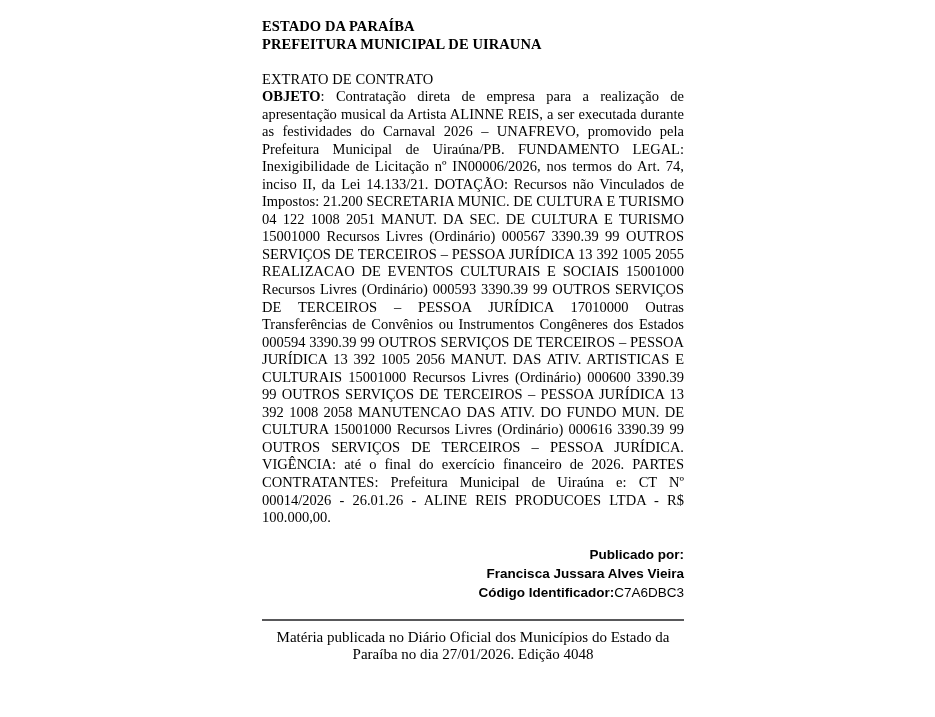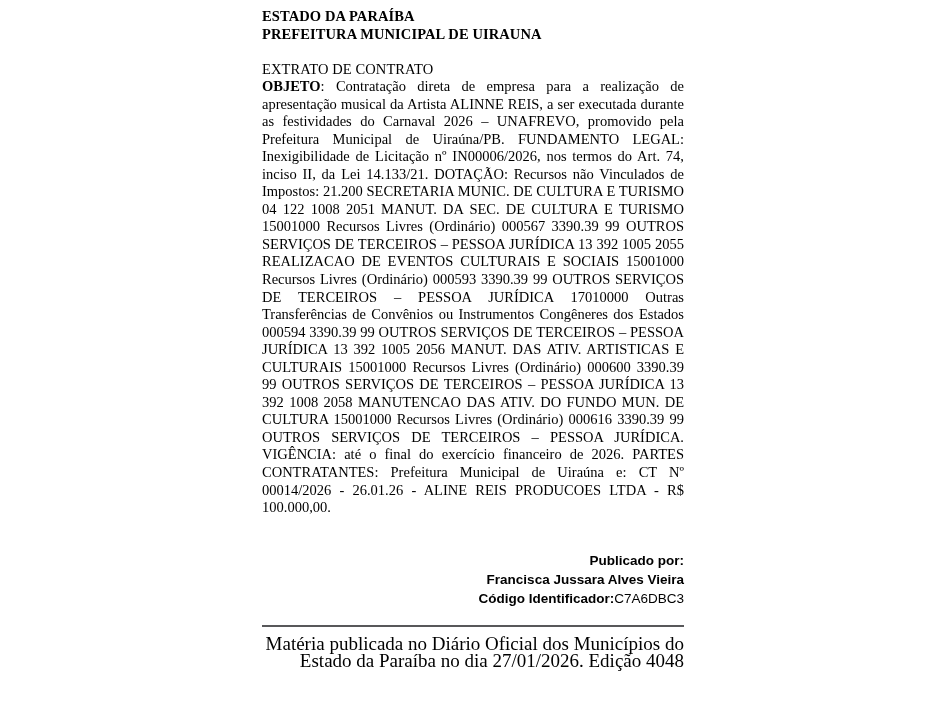--- a/index.html
+++ b/index.html
@@ -11,21 +11,21 @@
     width: 935px;
     height: 717px;
     font-family: "Liberation Serif", serif;
     color: #000000;
     position: relative;
     overflow: hidden;
   }
   .page {
     position: absolute;
     left: 262px;
-    top: 0;
+    top: 10px;
     width: 422px;
   }
   .org-header {
     font-family: "Liberation Serif", serif;
     font-weight: bold;
     font-size: 14.5px;
     line-height: 17.5px;
     margin-top: 8px;
     letter-spacing: 0.1px;
   }
@@ -46,21 +46,21 @@
     text-align: justify;
     text-justify: inter-word;
     margin: 0;
     hyphens: none;
   }
   .body-text b {
     font-weight: bold;
     margin-top: 28px;
   }
   .pub-block {
-    margin-top: 34px;
+    margin-top: 18px;
     text-align: right;
     font-family: "Liberation Sans", sans-serif;
     font-size: 13.5px;
     line-height: 19px;
   }
   .pub-label {
     font-weight: bold;
   }
   .pub-name {
     font-weight: bold;
@@ -74,23 +74,23 @@
   .footer-rule {
     margin-top: 17px;
     border: none;
     border-top: 2px solid #58585a;
     width: 422px;
     height: 0;
   }
   .footer-note {
     margin-top: 7px;
     font-family: "Liberation Serif", serif;
-    font-size: 19px;
+    font-size: 15px;
     line-height: 17.5px;
-    text-align: right;
+    text-align: center;
   }
 </style>
 </head>
 <body>
 
 <div class="page">
 
   <div class="org-header">
     <div>ESTADO DA PARAÍBA</div>
     <div>PREFEITURA MUNICIPAL DE UIRAUNA</div>

